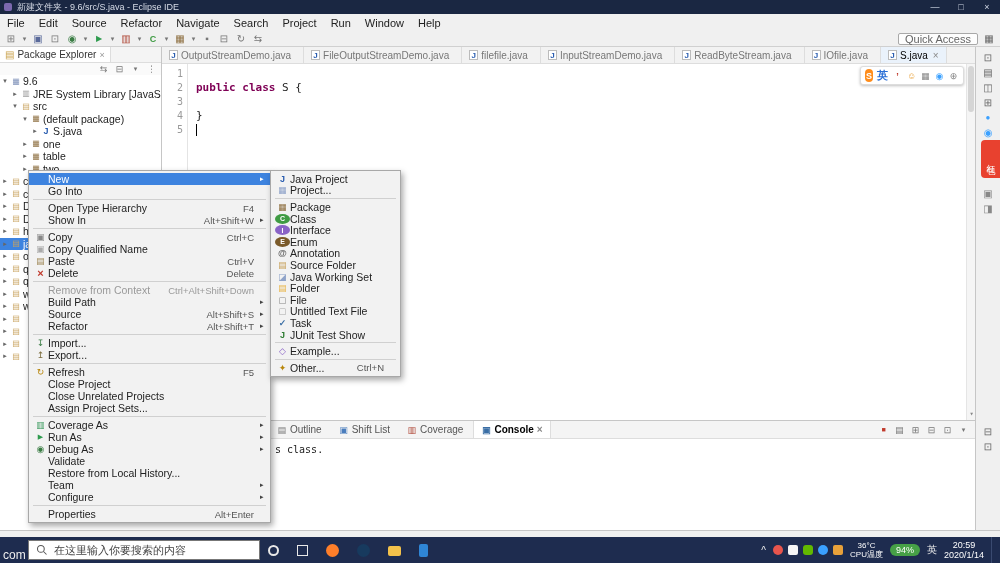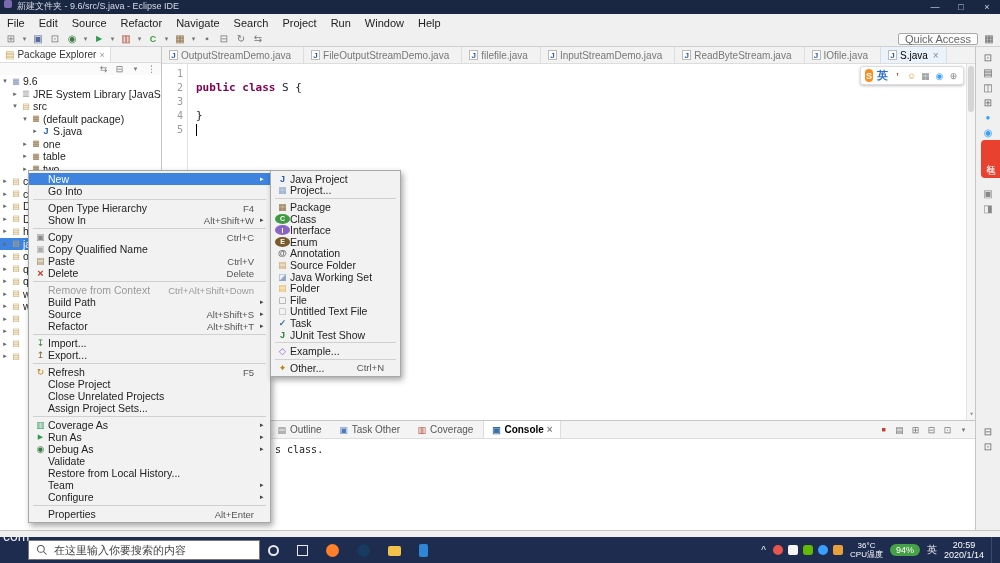--- a/index.html
+++ b/index.html
@@ -1,20 +1,20 @@
 <!DOCTYPE html>
 <html><head>
 <meta charset="utf-8">
 <style>
   *{margin:0;padding:0;box-sizing:border-box}
   html,body{width:1000px;height:563px}
   body{position:relative;overflow:hidden;background:#fff;font-family:"Liberation Sans",sans-serif;color:#222}
 
   
-  #titlebar{position:absolute;left:0;top:0;width:1000px;height:14px;background:#1a2742;display:flex;color:#d6dbe6;font-size:9px}
+  #titlebar{position:absolute;left:0;top:0;width:1000px;height:14px;background:#1a2742;display:flex;align-items:center;color:#d6dbe6;font-size:9px}
   #title-icon{width:8px;height:8px;margin:0 5px 0 4px;background:#7b68ae;border-radius:2px;flex:0 0 8px}
   #win-controls{margin-left:auto;display:flex}
   #win-controls span{width:26px;text-align:center;font-size:9px;line-height:14px;color:#cfd6e4;cursor:default}
 
   
   #menubar{position:absolute;left:0;top:14px;width:1000px;height:17px;background:#f0f0f0;display:flex;align-items:center;font-size:11px;color:#222}
   #menubar .menu-item{padding:0 7px}
 
   
   #toolbar{position:absolute;left:0;top:31px;width:1000px;height:16px;background:#f0f0f0;border-bottom:1px solid #d0d0d0;display:flex;align-items:center;padding:0 4px}
@@ -71,21 +71,21 @@
   .btab .tic{display:inline-flex;align-items:center;justify-content:center;font-size:9px;width:10px}
   .btab .x{color:#888}
   .btab.active{background:#fff;font-weight:bold;color:#000;border-left:1px solid #ddd;border-right:1px solid #ddd}
   #btools{margin-left:auto;display:flex;gap:5px;padding-right:6px}
   #console-out{padding:5px 0 0 113px;font-family:"DejaVu Sans Mono",monospace;font-size:10px;color:#222}
 
   #statusbar{position:absolute;left:0;top:530px;width:1000px;height:7px;background:#f0f0f0;border-top:1px solid #c6c6c6}
 
   
   #taskbar{position:absolute;left:0;top:537px;width:1000px;height:26px;background:#1e2c4f;z-index:20}
-  #com-label{position:absolute;left:3px;top:528px;font-size:14px;color:#eee;z-index:21}
+  #com-label{position:absolute;left:3px;top:548px;font-size:12px;color:#eee;z-index:21}
   #tb-search{position:absolute;left:28px;top:540px;width:232px;height:20px;background:#fff;border:1px solid #777;display:flex;align-items:center;gap:6px;padding:0 7px;font-size:11px;color:#444;z-index:21}
   #tb-apps{position:absolute;left:268px;top:537px;height:26px;display:flex;align-items:center;gap:18px;z-index:21}
   .tb-app{width:13px;height:13px;display:inline-block}
   #tb-tray{position:absolute;right:0;top:537px;height:26px;display:flex;align-items:center;gap:7px;padding-right:4px;color:#fff;font-size:9px;z-index:21}
   .tray-txt{color:#eee;font-size:10px}
   #tray-icons{display:flex;align-items:center;gap:5px}
   .tray-ic{width:10px;height:10px;display:inline-block}
   .tray-stack{display:flex;flex-direction:column;align-items:center;line-height:1.15;font-size:8px}
   .tray-stack.right{align-items:center;font-size:9px}
   #battery{background:#46a046;color:#fff;border-radius:7px;padding:1px 6px;font-size:9px}
@@ -420,21 +420,21 @@
     <span id="btab-list">
 
         <span class="btab">
           <span class="tic" style="color:#777">▤</span>
           <span>Outline</span>
           <span class="x"></span>
         </span>
 
         <span class="btab">
           <span class="tic" style="color:#4a7dbd">▣</span>
-          <span>Task Other</span>
+          <span>Shift List</span>
           <span class="x"></span>
         </span>
 
         <span class="btab">
           <span class="tic" style="color:#b04a3a">▥</span>
           <span>Coverage</span>
           <span class="x"></span>
         </span>
 
         <span class="btab active">

